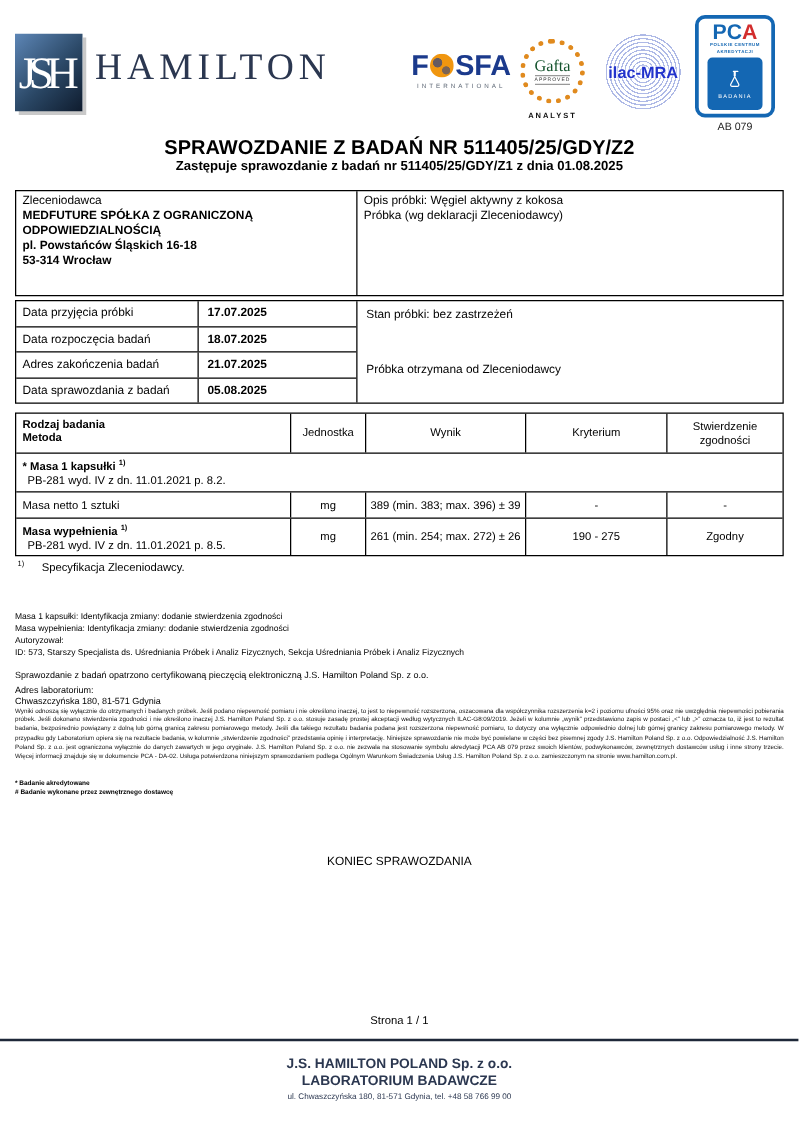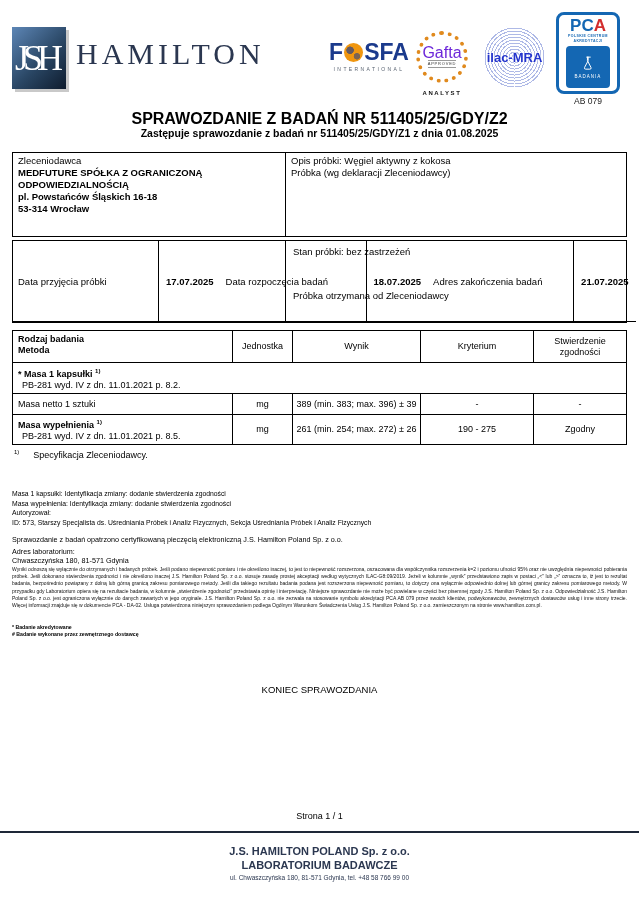--- a/index.html
+++ b/index.html
@@ -21,21 +21,21 @@
   .fosfa-globe{width:19px;height:19px;border-radius:50%;margin:0 1px;
     background:radial-gradient(circle at 32% 38%, rgba(27,58,140,.65) 0 3.5px, rgba(27,58,140,0) 4px),
                radial-gradient(circle at 68% 70%, rgba(27,58,140,.55) 0 3px, rgba(27,58,140,0) 3.5px),
                var(--globe-orange);}
   .fosfa-sub{margin-top:2px;font-size:5px;letter-spacing:2.4px;color:#5a6472;}
 
   .gafta{position:absolute;left:413px;top:31px;width:58px;text-align:center;}
   .gafta-circle{width:44px;height:44px;margin:0 auto;border-radius:50%;
     border:4px dotted var(--gafta-orange);background:#fff;
     display:flex;flex-direction:column;align-items:center;justify-content:center;}
-  .gafta-name{font-family:Liberation Sans, sans-serif;font-size:16px;color:#6d28d9;line-height:12px;}
+  .gafta-name{font-family:Liberation Serif, serif;font-size:13px;color:#14532d;line-height:12px;}
   .gafta-approved{font-size:4px;letter-spacing:.8px;color:#333;margin-top:1px;
     border-top:.5px solid #999;border-bottom:.5px solid #999;padding:.5px 0;}
   .gafta-analyst{margin-top:7px;font-size:6px;font-weight:bold;letter-spacing:1.6px;color:#111;}
 
   .ilac{position:absolute;left:483px;top:26px;width:63px;height:63px;border-radius:50%;
     background:repeating-radial-gradient(circle at 50% 50%, #ffffff 0 2px, #aeb9e6 2px 3px);
     display:flex;align-items:center;justify-content:center;}
   .ilac-label{font-size:13px;font-weight:bold;color:var(--ilac-blue);
     text-shadow:0 0 2px #fff,0 0 2px #fff;}
 
@@ -57,21 +57,21 @@
   
   .t1{position:absolute;left:12px;top:152px;width:615px;height:85px;box-sizing:border-box;
     border:1px solid #000;display:flex;font-size:9.5px;line-height:12px;}
   .t1-left{width:273px;box-sizing:border-box;border-right:1px solid #000;padding:2px 5px;}
   .t1-right{flex:1;padding:2px 5px;}
   .b{font-weight:bold;}
 
   
   .t2{position:absolute;left:12px;top:240px;width:615px;height:83px;box-sizing:border-box;
     border:1px solid #000;display:flex;font-size:9.5px;}
-  .t2-left{width:273px;box-sizing:border-box;border-right:1px solid #000;display:flex;flex-direction:row;}
+  .t2-left{width:273px;box-sizing:border-box;border-right:1px solid #000;display:flex;flex-direction:column;}
   .t2-row{flex:1;display:flex;border-bottom:1px solid #000;}
   .t2-row:last-child{border-bottom:none;}
   .t2-label{width:146px;box-sizing:border-box;border-right:1px solid #000;padding:0 5px;
     display:flex;align-items:center;}
   .t2-value{flex:1;padding:0 7px;display:flex;align-items:center;font-weight:bold;}
   .t2-right{flex:1;position:relative;}
   .t2-state{position:absolute;left:7px;top:5px;}
   .t2-origin{position:absolute;left:7px;top:49px;}
 
   

